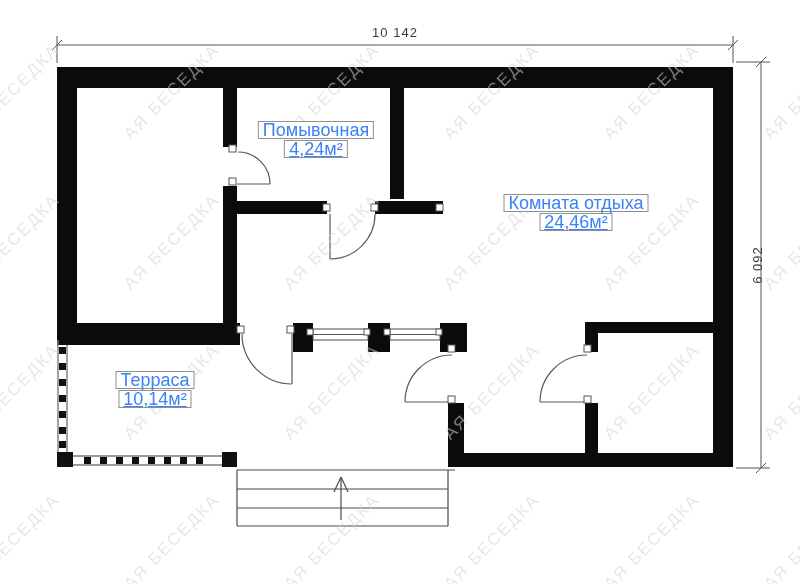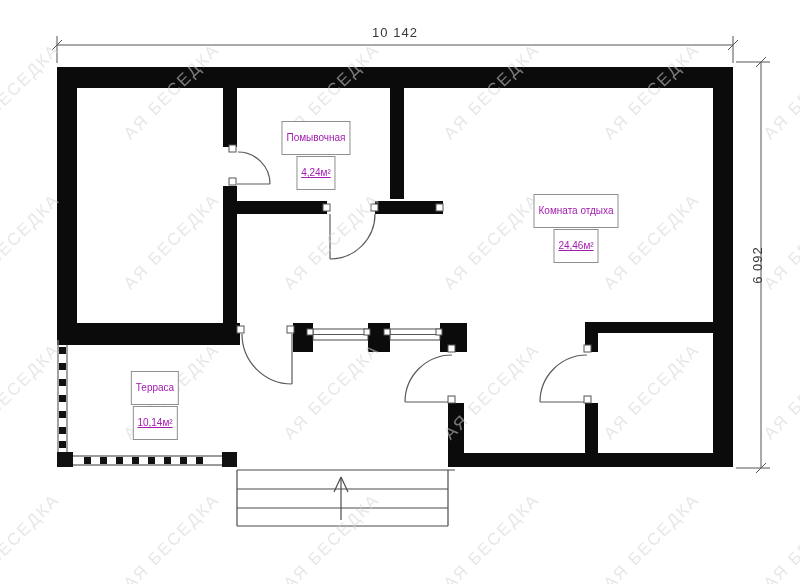--- a/index.html
+++ b/index.html
@@ -10,22 +10,22 @@
   .win{fill:#ffffff;stroke:#4a4a4a;stroke-width:1;}
   .door{fill:none;stroke:#5a5a5a;stroke-width:1.2;}
   .jamb{fill:#ffffff;stroke:#555555;stroke-width:1;}
   .thin{stroke:#7a7a7a;stroke-width:1.4;fill:none;}
   .stair{stroke:#4a4a4a;stroke-width:1.2;fill:none;}
   .dim{stroke:#555555;stroke-width:1;fill:none;}
   .post{fill:#111111;}
   .dim-text{position:absolute;z-index:3;font-size:13px;color:#3a3a3a;letter-spacing:1px;white-space:nowrap;}
   .dim-text.vert{transform:translate(-50%,-50%) rotate(-90deg);}
   .room-label{position:absolute;z-index:3;display:flex;flex-direction:column;align-items:center;transform:translateX(-50%);}
-  .rl-box{background:#ffffff;border:1px solid #8f8f8f;padding:8px 4px;font-size:10px;line-height:16px;
-          color:#a21caf;white-space:nowrap;}
+  .rl-box{background:#ffffff;border:1px solid #8f8f8f;padding:0 4px;font-size:18px;line-height:16px;
+          color:#3b82f6;white-space:nowrap;}
   .rl-box + .rl-box{margin-top:1px;text-decoration:underline;}
   .wm-layer{position:absolute;left:0;top:0;width:100%;height:100%;z-index:2;pointer-events:none;overflow:hidden;}
   .wm{position:absolute;transform:rotate(-45deg);transform-origin:left top;font-size:17px;
       letter-spacing:2px;color:#d4d4d4;opacity:0.55;white-space:nowrap;}
 </style>
 </head>
 <body>
 
 <div class="canvas">
 

